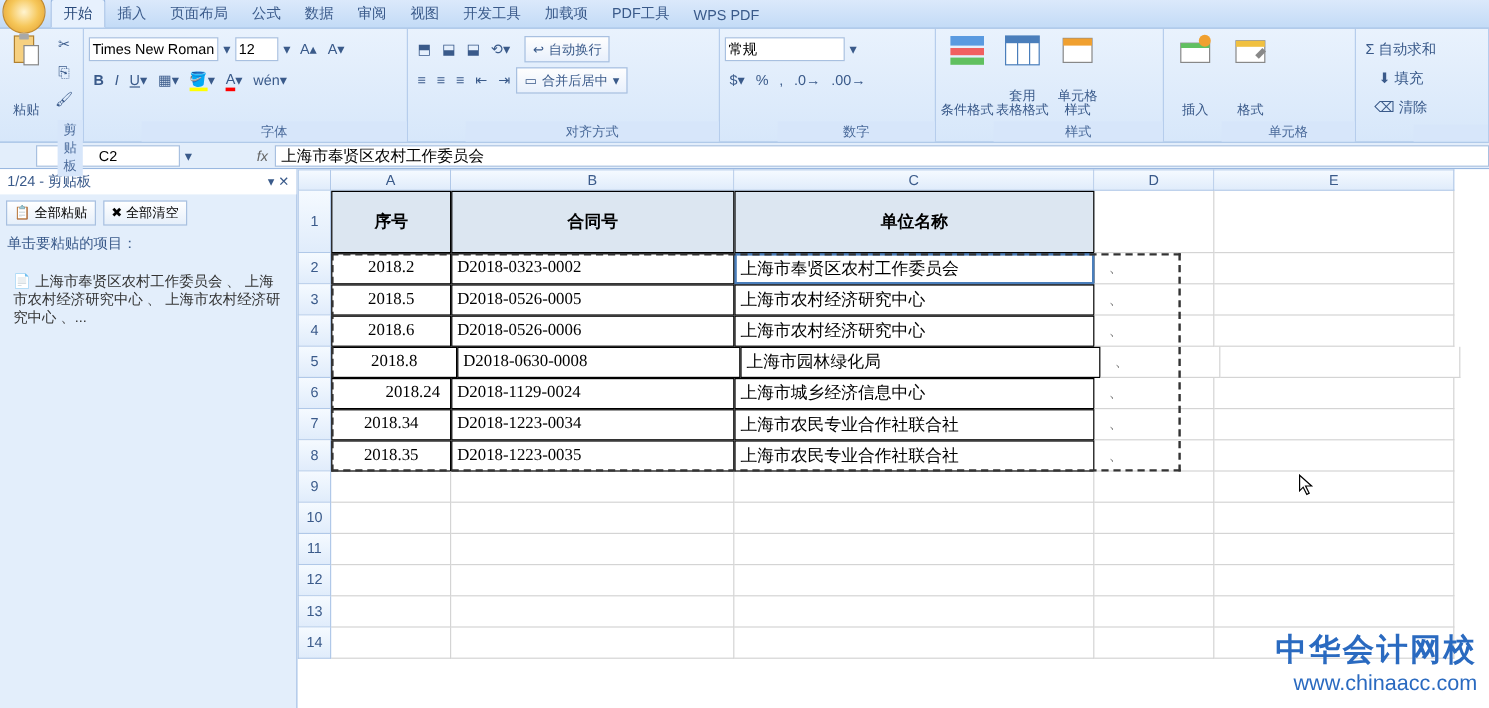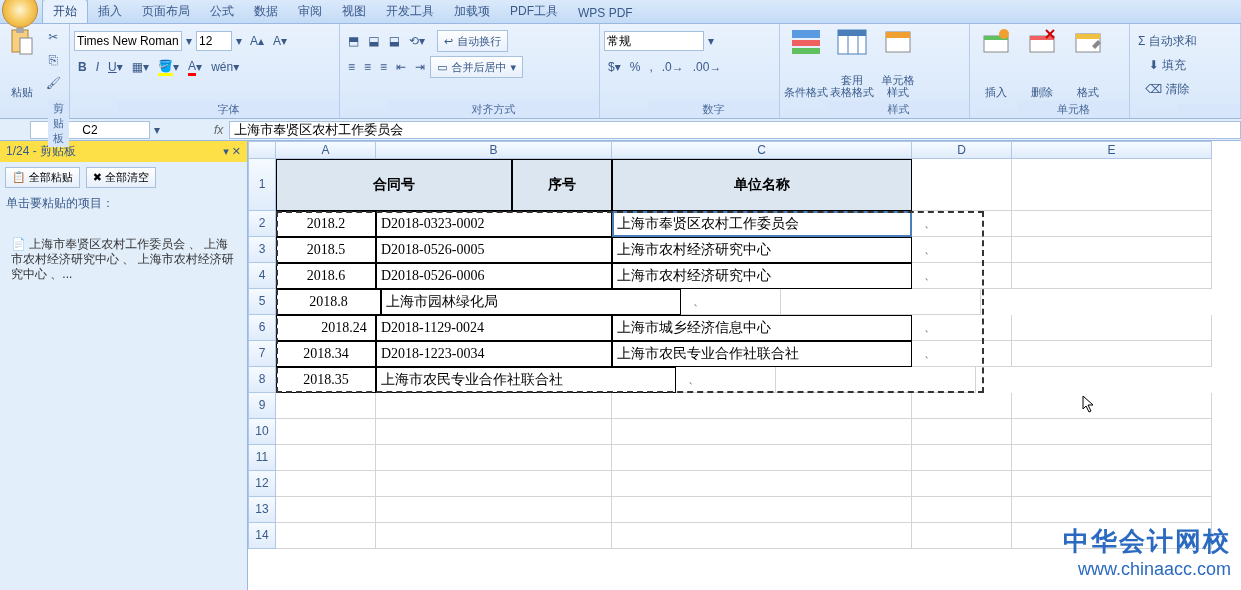--- a/index.html
+++ b/index.html
@@ -28,26 +28,26 @@
 
 .wide-btn { border:1px solid #a8c0e0; background: linear-gradient(#fefefe,#e8f0fc); height:22px; padding:0 6px; display:flex; align-items:center; gap:4px; font-size:11px; color:#3a5a8a; cursor:pointer;}
 
 .namebox-row { display: flex; align-items: center; height: 22px; background: #e3eefb; border-bottom: 1px solid #9ab8e0; }
 .namebox { width: 120px; border: 1px solid #a8c0e0; background: #fff; margin-left: 30px; text-align:center; height:18px; font-size:12px; }
 .fx { margin: 0 6px 0 50px; font-style: italic; color: #666; }
 .formula-input { flex:1; border: 1px solid #a8c0e0; background: #fff; height:18px; padding:0 4px; font-size:13px; }
 
 .workarea { display: flex; height: calc(590px - 24px - 95px - 22px); }
 .clip-pane { width: 248px; background: #e3eefb; border-right: 1px solid #9ab8e0; display:flex; flex-direction:column; }
-.clip-pane .title { display:flex; justify-content:space-between; align-items:center; padding:2px 6px; background:#fde047; color:#3a5a8a; font-size:12px;}
+.clip-pane .title { display:flex; justify-content:space-between; align-items:center; padding:2px 6px; background:#ffffff; color:#3a5a8a; font-size:12px;}
 .clip-pane .title .close { cursor:pointer; font-size:11px; }
 .clip-pane .btns { display:flex; gap:6px; padding:5px;}
 .clip-pane .btns button { font-size:11px; padding:2px 6px; border:1px solid #a8c0e0; background:linear-gradient(#fff,#e6effa); cursor:pointer; display:flex; align-items:center; gap:3px;}
 .clip-pane .hint { padding:2px 6px; color:#3a5a8a; font-size:12px; }
-.clip-pane .item { margin:18px 6px; padding:4px; border:1px solid transparent; font-size:12px; color:#333; line-height:15px;}
+.clip-pane .item { margin:8px 6px; padding:4px; border:1px solid transparent; font-size:12px; color:#333; line-height:15px;}
 
 .sheet { flex:1; position:relative; background:#fff; overflow:hidden;}
 .colheads { display:flex; position:absolute; left:28px; top:0; height:18px;}
 .colheads div { border:1px solid #b0c8e8; border-left:none; background:linear-gradient(#f5faff,#e0ecfb); text-align:center; font-size:12px; color:#3a5a8a; line-height:16px; }
 .corner { position:absolute; left:0; top:0; width:28px; height:18px; border:1px solid #b0c8e8; background:linear-gradient(#f5faff,#e0ecfb);}
 .rowheads { position:absolute; left:0; top:18px; width:28px;}
 .rowheads div { height:26px; border:1px solid #b0c8e8; border-top:none; background:linear-gradient(#f5faff,#e0ecfb); text-align:center; font-size:12px; color:#3a5a8a; line-height:24px;}
 .rowheads div.first { height:52px; line-height:50px;}
 .cells { position:absolute; left:28px; top:18px; }
 .cellrow { display:flex; height:26px;}
@@ -236,31 +236,20 @@
               <rect x="4" y="10" width="24" height="16" fill="#fff" stroke="#888"></rect>
               <rect x="4" y="10" width="24" height="4" fill="#60c060"></rect>
               <circle cx="24" cy="8" r="5" fill="#f0a030"></circle>
             </svg>
           </span>
         <span class="lbl">插入</span>
       </div>
       <div class="big-btn">
         <span class="ico">
             <svg viewBox="0 0 32 32">
-              <rect x="4" y="10" width="24" height="16" fill="#fff" stroke="#888"></rect>
-              <rect x="4" y="10" width="24" height="4" fill="#f06060"></rect>
-              <line x1="20" y1="4" x2="28" y2="12" stroke="#c00" stroke-width="2"></line>
-              <line x1="28" y1="4" x2="20" y2="12" stroke="#c00" stroke-width="2"></line>
-            </svg>
-          </span>
-        <span class="lbl">删除</span>
-      </div>
-      <div class="big-btn">
-        <span class="ico">
-            <svg viewBox="0 0 32 32">
               <rect x="4" y="8" width="24" height="18" fill="#fff" stroke="#888"></rect>
               <rect x="4" y="8" width="24" height="5" fill="#f0c040"></rect>
               <path d="M20 20 l6-6 3 3 -6 6z" fill="#888"></path>
             </svg>
           </span>
         <span class="lbl">格式</span>
       </div>
     </div>
     <div class="group-label">单元格</div>
   </div>
@@ -328,22 +317,22 @@
       <div>8</div>
       <div>9</div>
       <div>10</div>
       <div>11</div>
       <div>12</div>
       <div>13</div>
       <div>14</div>
     </div>
     <div class="cells" id="cells">
         <div class="cellrow first" style="height: 52px;">
+          <div class="cell hd bord" style="width: 100px;">序号</div>
           <div class="cell hd bord" style="width: 236px;">合同号</div>
-          <div class="cell hd bord" style="width: 100px;">序号</div>
           <div class="cell hd bord" style="width: 300px;">单位名称</div>
           <div class="cell" style="width: 100px;"></div>
           <div class="cell" style="width: 200px;"></div>
         </div>
         <div class="cellrow " style="height: 26px;">
           <div class="cell bord" style="width: 100px; justify-content: center;">2018.2</div>
           <div class="cell bord" style="width: 236px;">D2018-0323-0002</div>
           <div class="cell bord selcell" style="width: 300px;">上海市奉贤区农村工作委员会</div>
           <div class="cell" style="width: 100px;">
             <span class="tick">、</span>
@@ -363,20 +352,21 @@
           <div class="cell bord" style="width: 100px; justify-content: center;">2018.6</div>
           <div class="cell bord" style="width: 236px;">D2018-0526-0006</div>
           <div class="cell bord" style="width: 300px;">上海市农村经济研究中心</div>
           <div class="cell" style="width: 100px;">
             <span class="tick">、</span>
           </div>
           <div class="cell" style="width: 200px;"></div>
         </div>
         <div class="cellrow " style="height: 26px;">
           <div class="cell bord" style="width: 105px; justify-content: center;">2018.8</div>
+          <div class="cell bord" style="width: 236px;">D2018-0630-0008</div>
           <div class="cell bord" style="width: 300px;">上海市园林绿化局</div>
           <div class="cell" style="width: 100px;">
             <span class="tick">、</span>
           </div>
           <div class="cell" style="width: 200px;"></div>
         </div>
         <div class="cellrow " style="height: 26px;">
           <div class="cell bord" style="width: 100px; justify-content: center; padding-left: 40px;">2018.24</div>
           <div class="cell bord" style="width: 236px;">D2018-1129-0024</div>
           <div class="cell bord" style="width: 300px;">上海市城乡经济信息中心</div>
@@ -389,20 +379,21 @@
           <div class="cell bord" style="width: 100px; justify-content: center;">2018.34</div>
           <div class="cell bord" style="width: 236px;">D2018-1223-0034</div>
           <div class="cell bord" style="width: 300px;">上海市农民专业合作社联合社</div>
           <div class="cell" style="width: 100px;">
             <span class="tick">、</span>
           </div>
           <div class="cell" style="width: 200px;"></div>
         </div>
         <div class="cellrow " style="height: 26px;">
           <div class="cell bord" style="width: 100px; justify-content: center;">2018.35</div>
+          <div class="cell bord" style="width: 236px;">D2018-1223-0035</div>
           <div class="cell bord" style="width: 300px;">上海市农民专业合作社联合社</div>
           <div class="cell" style="width: 100px;">
             <span class="tick">、</span>
           </div>
           <div class="cell" style="width: 200px;"></div>
         </div>
         <div class="cellrow " style="height: 26px;">
           <div class="cell" style="width: 100px;"></div>
           <div class="cell" style="width: 236px;"></div>
           <div class="cell" style="width: 300px;"></div>

